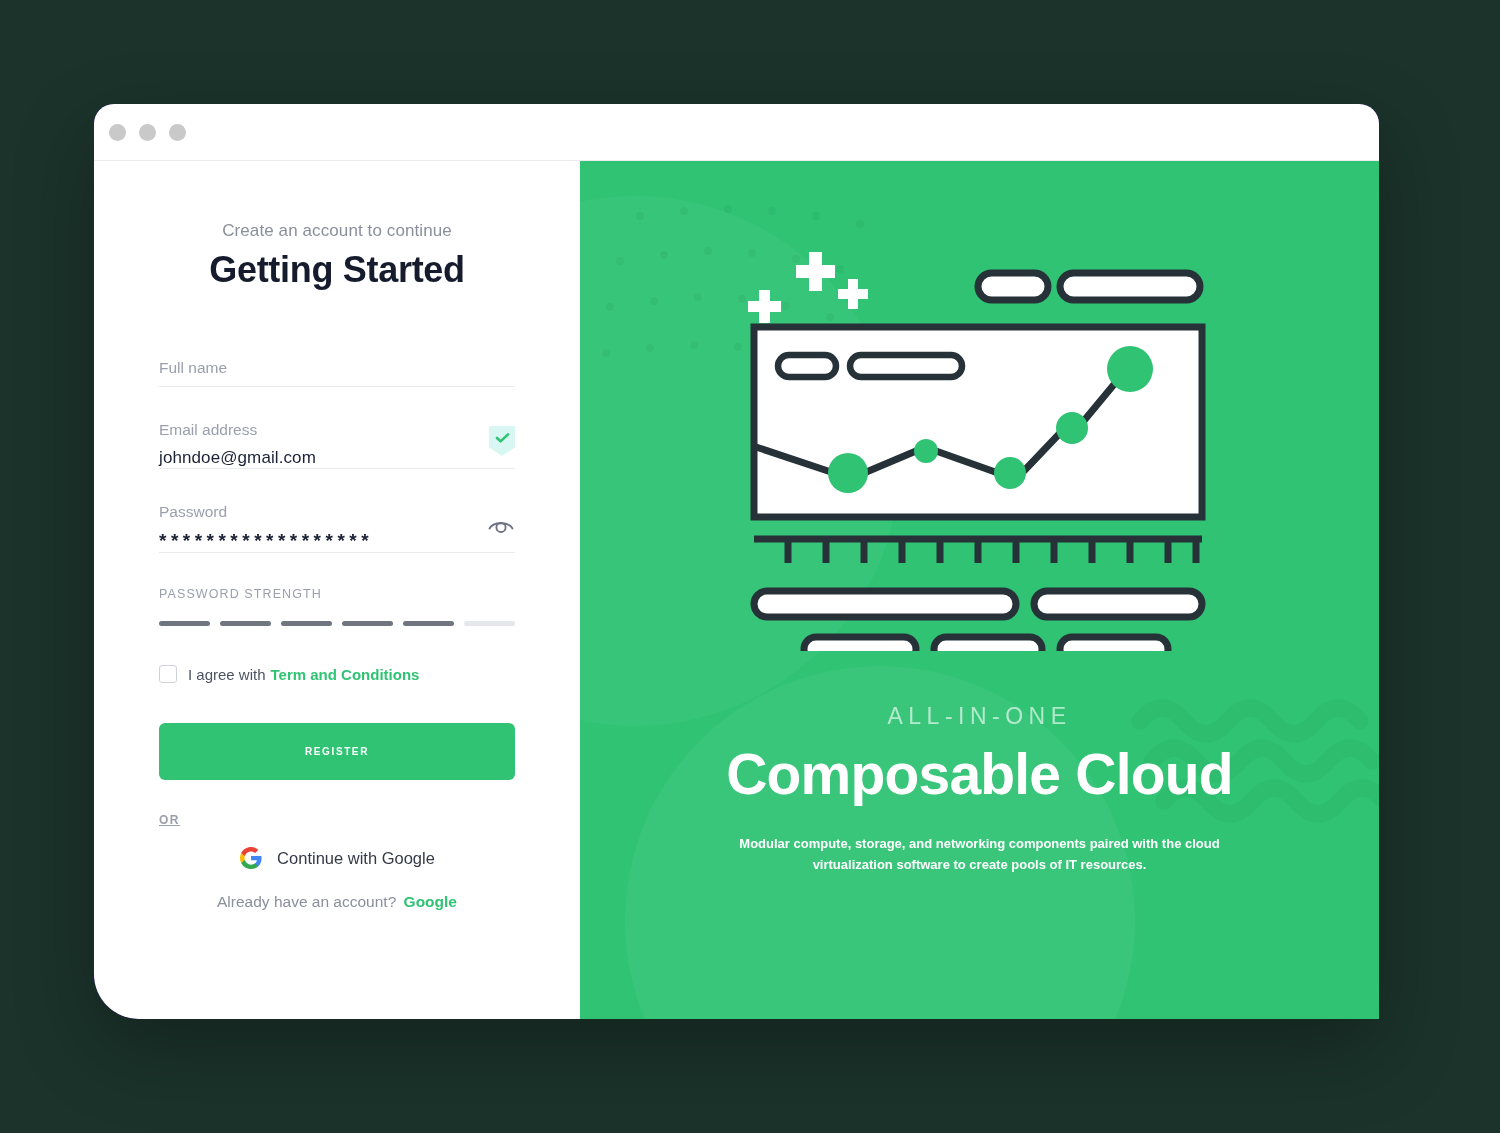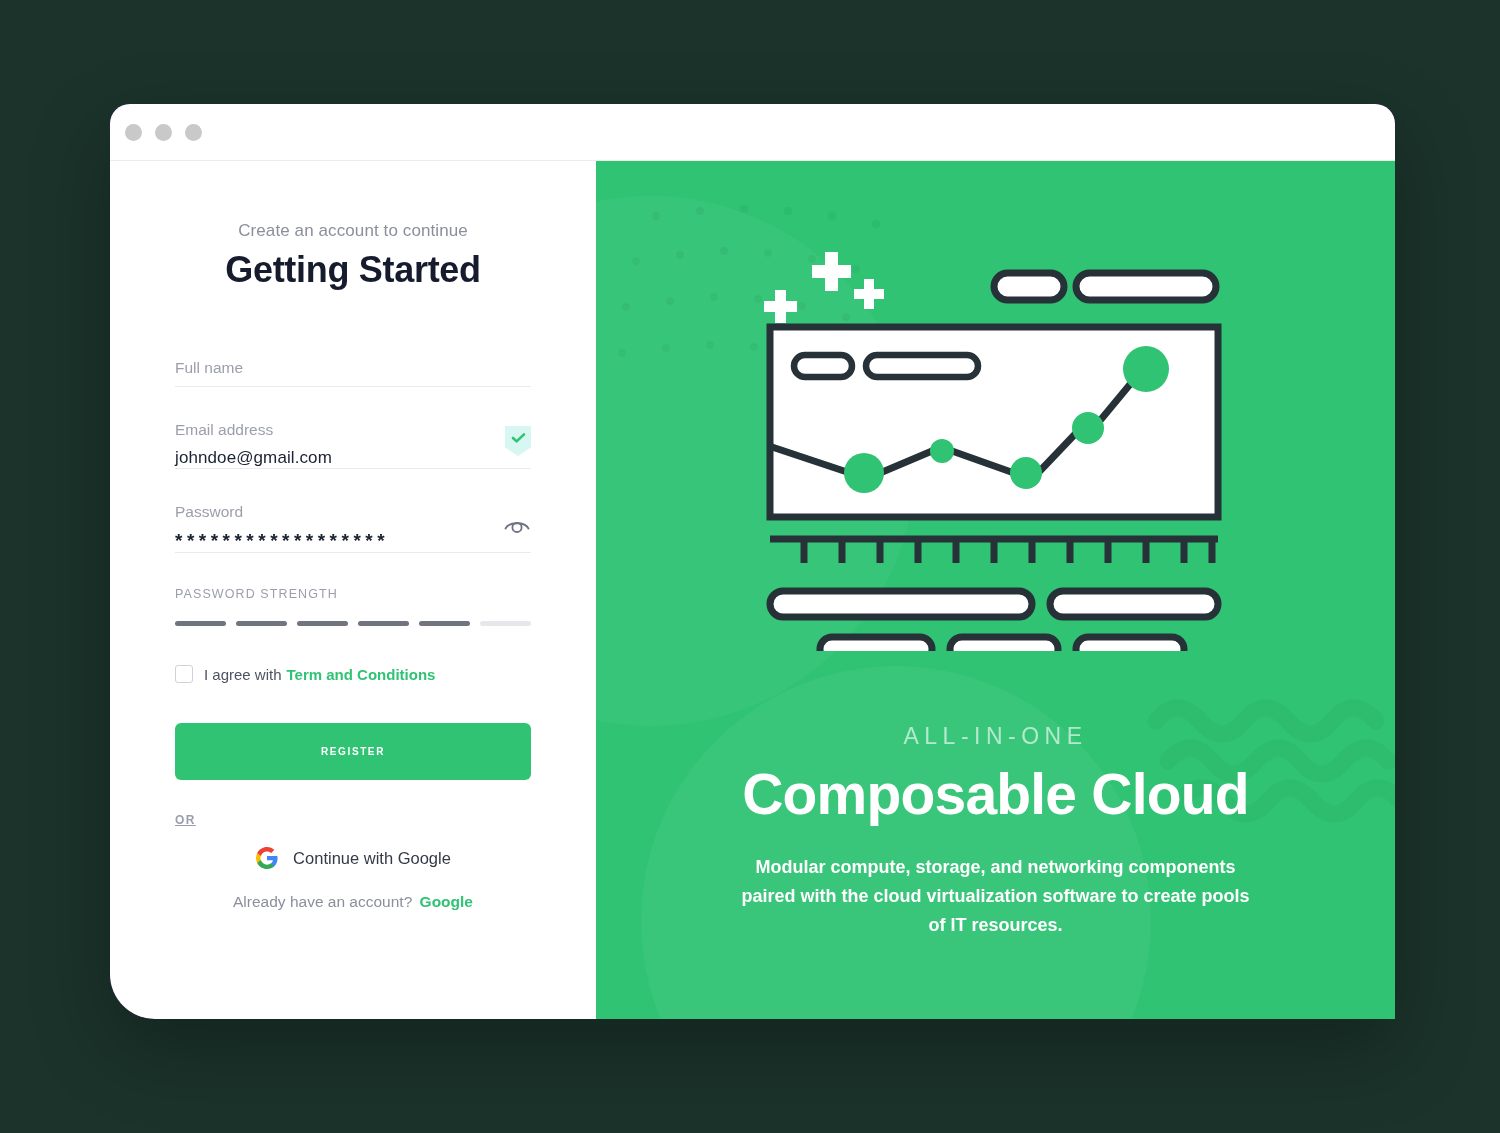--- a/index.html
+++ b/index.html
@@ -12,21 +12,21 @@
 
   body {
     background: #1b332b;
     font-family: "Liberation Sans", sans-serif;
     -webkit-font-smoothing: antialiased;
   }
 
   
   .window {
     position: absolute;
-    left: 110px;
+    left: 94px;
     top: 104px;
     width: 1285px;
     height: 915px;
     background: #6d28d9;
     border-radius: 20px 20px 0 45px;
     overflow: hidden;
     box-shadow: 0 30px 80px rgba(0,0,0,0.28);
   }
 
   .titlebar {
@@ -224,38 +224,38 @@
     margin-top: 90px;
     position: relative;
     z-index: 2;
   }
 
   .promo {
     position: relative;
     z-index: 2;
     text-align: center;
     width: 100%;
-    margin-top: 68px;
+    margin-top: 48px;
   }
   .promo-kicker {
     font-size: 23px;
     letter-spacing: 5.5px;
     color: rgba(255,255,255,0.62);
     font-weight: normal;
   }
   .promo-title {
     font-size: 57px;
     font-weight: bold;
     color: #ffffff;
     margin-top: 11px;
     letter-spacing: -0.8px;
   }
   .promo-sub {
     margin-top: 26px;
-    font-size: 18px;
+    font-size: 13px;
     font-weight: bold;
     color: #ffffff;
     line-height: 1.62;
     max-width: 530px;
     margin-left: auto;
     margin-right: auto;
   }
 </style>
 </head>
 <body>

